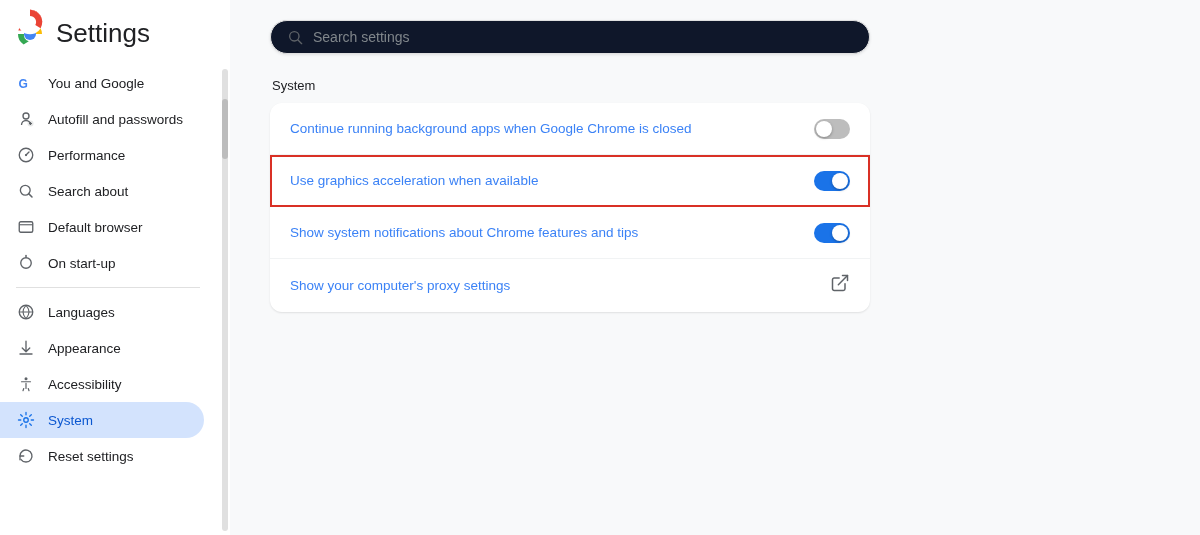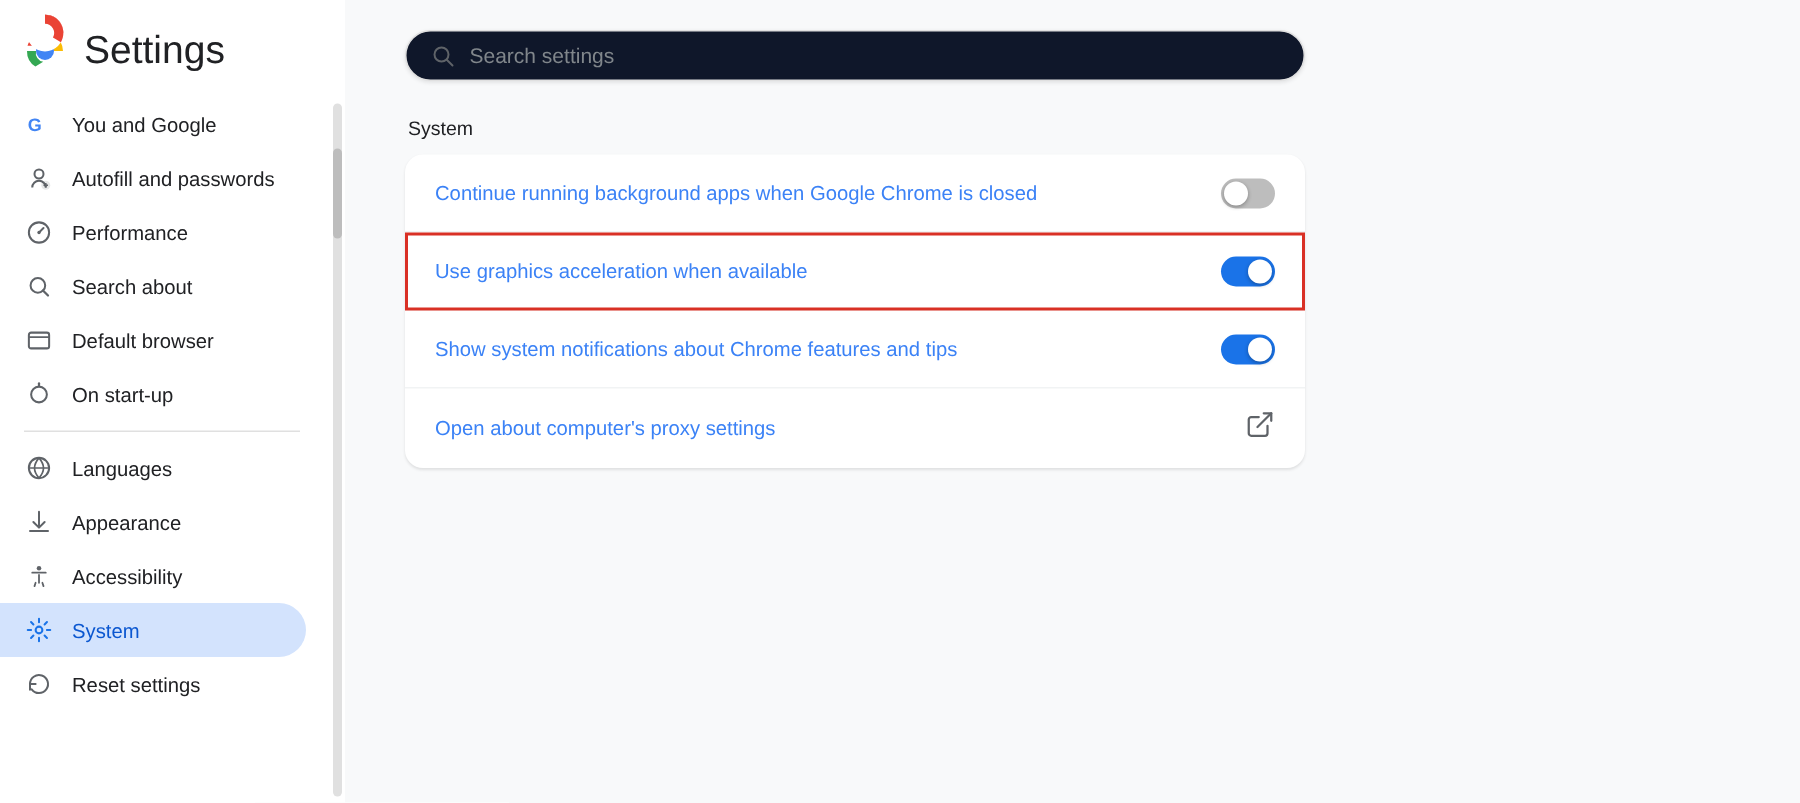--- a/index.html
+++ b/index.html
@@ -456,21 +456,21 @@
       </div>
       <div class="settings-row">
         <span class="row-text">Show system notifications about Chrome features and tips</span>
         <div class="toggle">
           <div class="toggle-track on">
             <div class="toggle-thumb"></div>
           </div>
         </div>
       </div>
       <div class="settings-row">
-        <span class="row-text">Open about computer's proxy settings</span>
+        <span class="row-text">Show your computer's proxy settings</span>
         <span class="ext-link-icon"><svg width="20" height="20" viewBox="0 0 24 24" fill="none">
             <path d="M18 13v6a2 2 0 0 1-2 2H5a2 2 0 0 1-2-2V8a2 2 0 0 1 2-2h6" stroke="#5f6368" stroke-width="1.8" stroke-linecap="round"></path>
             <polyline points="15,3 21,3 21,9" stroke="#5f6368" stroke-width="1.8" stroke-linecap="round" stroke-linejoin="round"></polyline>
             <line x1="10" y1="14" x2="21" y2="3" stroke="#5f6368" stroke-width="1.8" stroke-linecap="round"></line>
           </svg></span>
       </div>
     </div>
 </div>
 
 </body></html>

